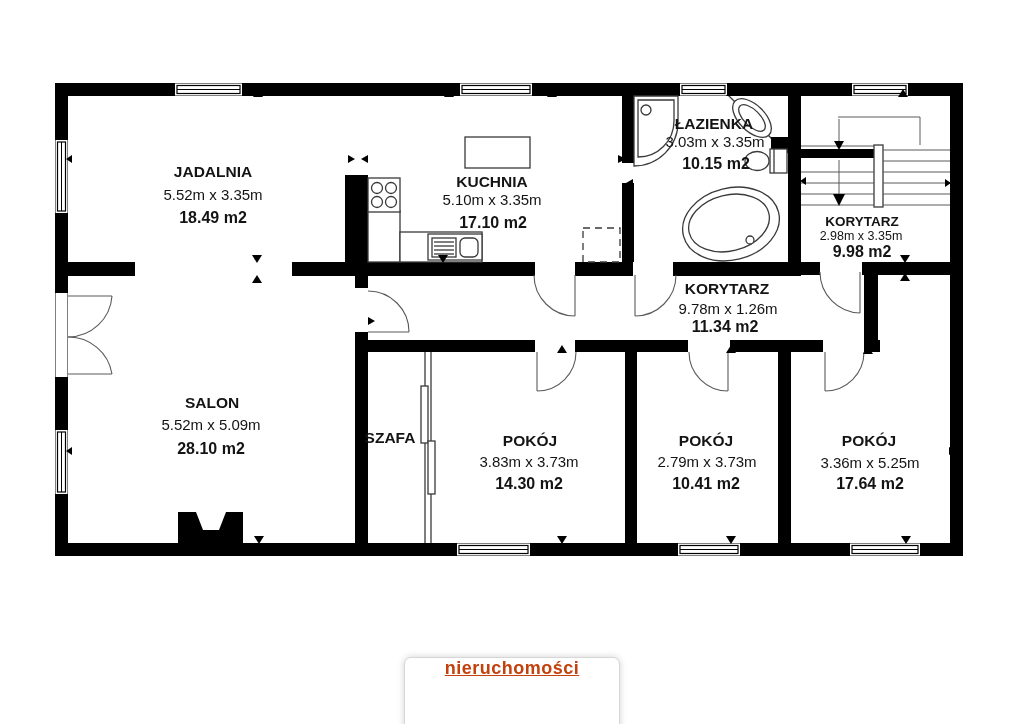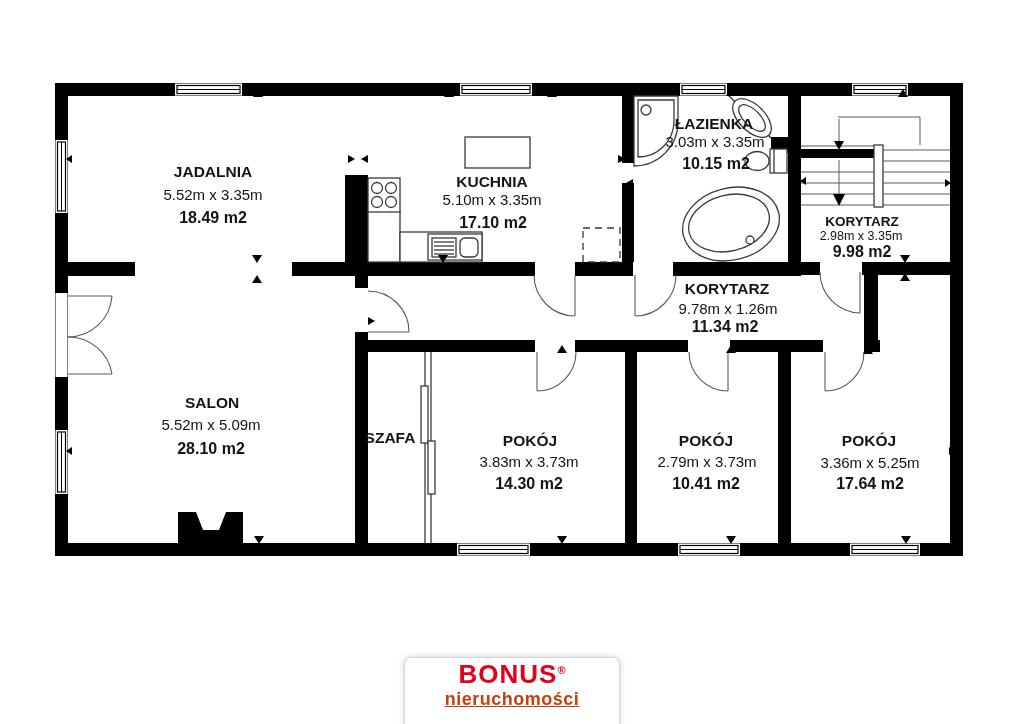--- a/index.html
+++ b/index.html
@@ -313,16 +313,15 @@
     <text class="ra" x="706" y="489">10.41 m2</text>
   </g>
   <g>
     <text class="rn" x="869" y="446">POKÓJ</text>
     <text class="rd" x="870" y="468">3.36m x 5.25m</text>
     <text class="ra" x="870" y="489">17.64 m2</text>
   </g>
 </svg>
 
   <div class="logo-box">
-    <div class="logo-brand"><span class="b">BONUS</span><span class="r">®</span></div>
     <div class="logo-sub">nieruchomości</div>
   </div>
 </div>
 
 </body></html>

